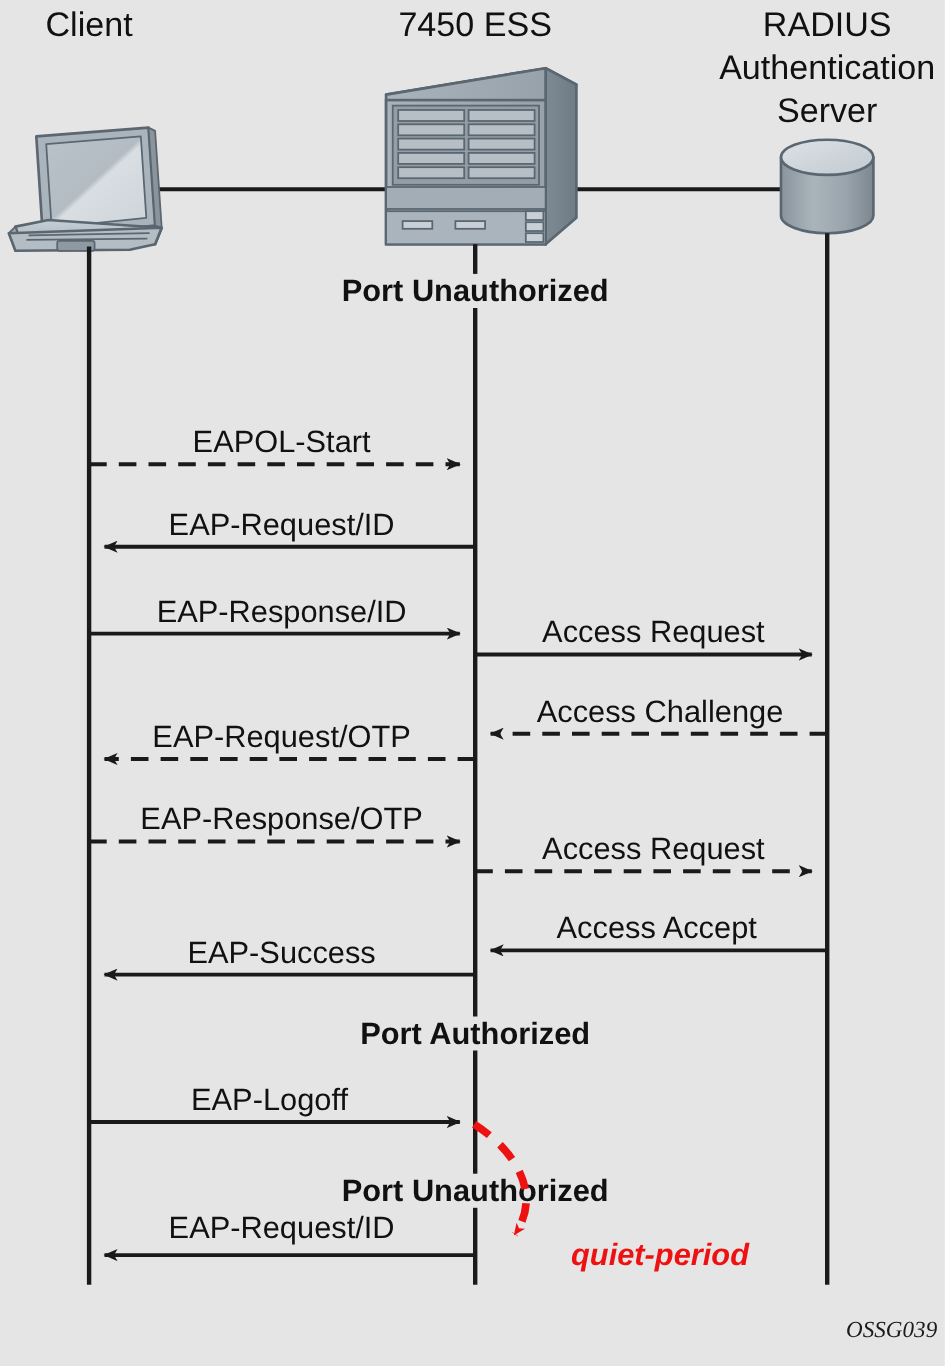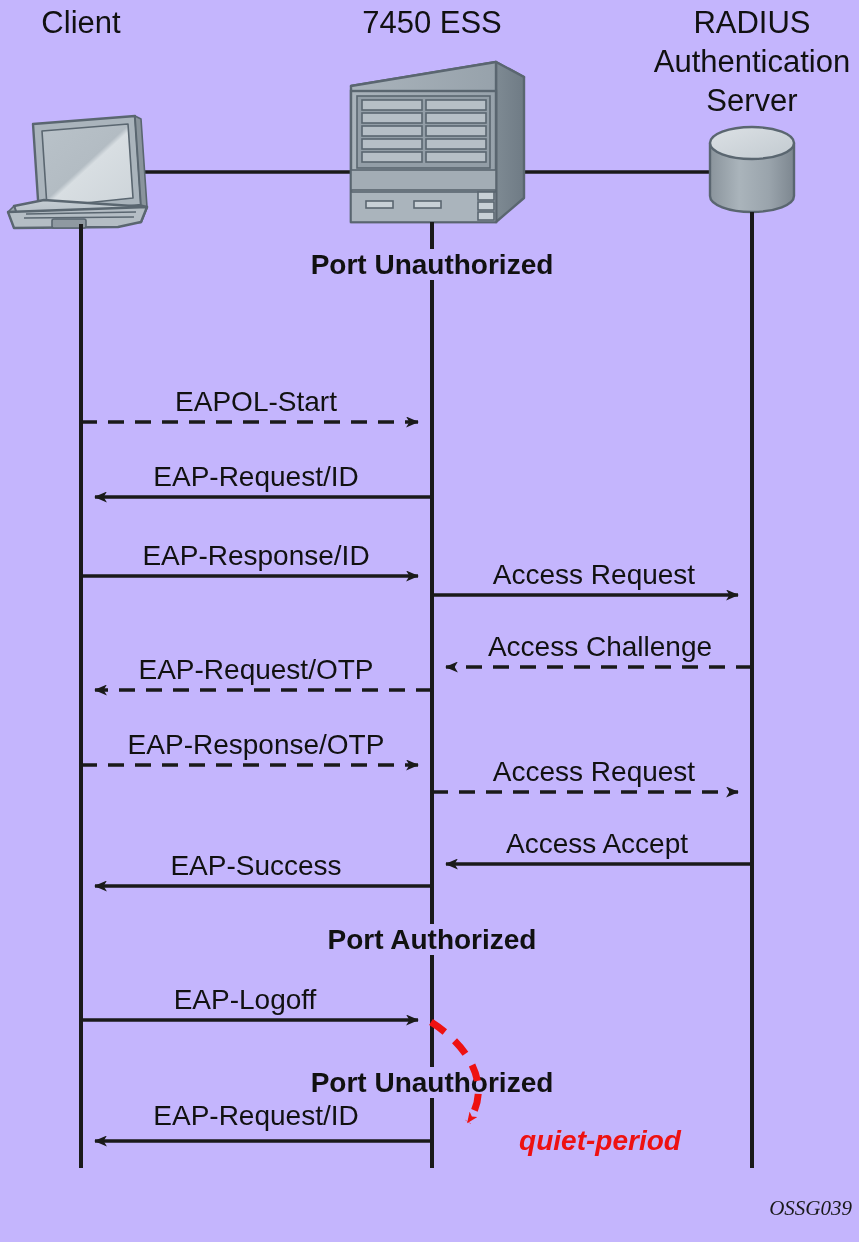--- a/index.html
+++ b/index.html
@@ -10,21 +10,21 @@
   }
   body {
     font-family: "Liberation Sans", sans-serif;
     color: #1a1a1a;
   }
   #diagram-root {
     position: relative;
     width: 859px;
     height: 1242px;
     overflow: hidden;
-    background: #c4b5fd;
+    background: #e5e5e5;
   }
   #diagram-svg {
     position: absolute;
     top: 0;
     left: 0;
     width: 859px;
     height: 1242px;
     display: block;
   }
   .node-title {

